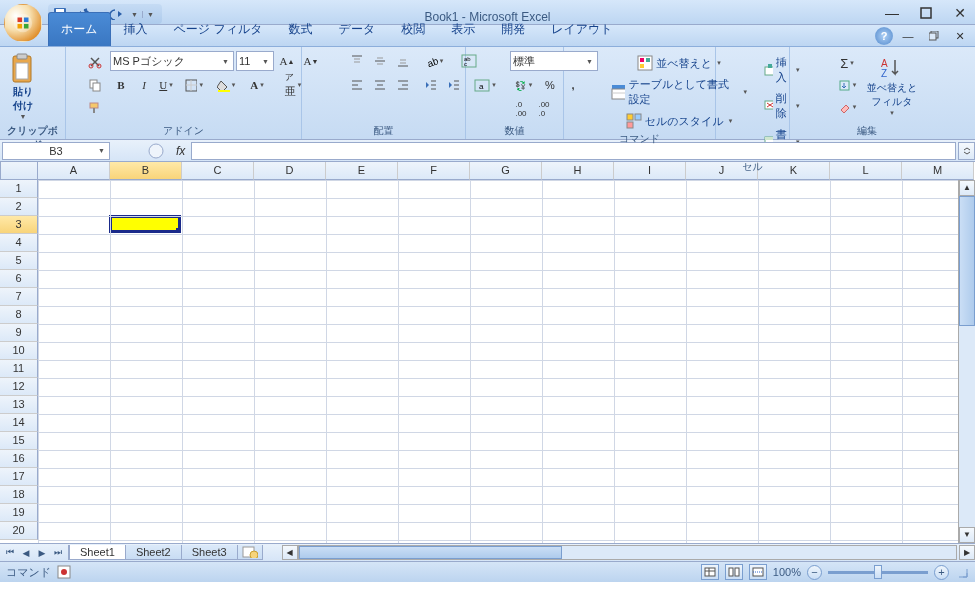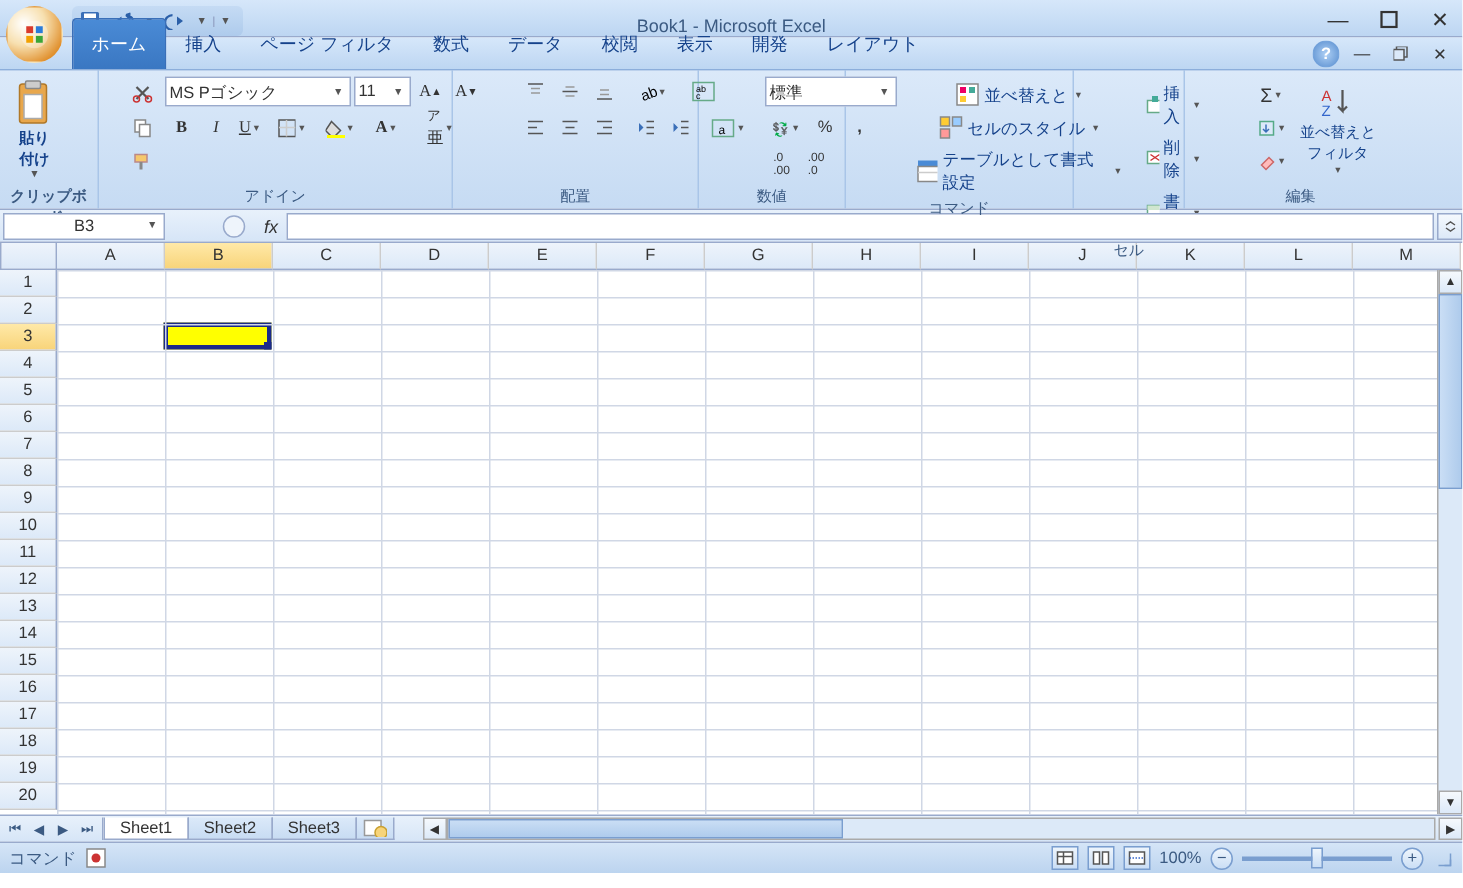--- a/index.html
+++ b/index.html
@@ -357,34 +357,34 @@
             <rect x="1" y="1" width="14" height="14" fill="#fff" stroke="#888"></rect>
             <rect x="3" y="3" width="4" height="4" fill="#e06"></rect>
             <rect x="9" y="3" width="4" height="4" fill="#4a9"></rect>
             <rect x="3" y="9" width="4" height="4" fill="#fc3"></rect>
           </svg>
           <span>並べ替えと</span> 
           <span class="dd">▾</span>
         </div>
       <div class="menu-link rb-btn" style="width:144px;padding:1px 2px;">
           <svg width="16" height="16">
-            <rect x="1" y="1" width="6" height="6" fill="#fc3" stroke="#888"></rect>
-            <rect x="9" y="1" width="6" height="6" fill="#9cf" stroke="#888"></rect>
-            <rect x="1" y="9" width="6" height="6" fill="#f99" stroke="#888"></rect>
-          </svg>
-          <span>セルのスタイル</span> 
+            <rect x="1" y="1" width="14" height="4" fill="#4a8bd6"></rect>
+            <rect x="1" y="5" width="14" height="10" fill="#fff" stroke="#888"></rect>
+            <line x1="1" y1="9" x2="15" y2="9" stroke="#ccc"></line>
+          </svg>
+          <span>テーブルとして書式設定</span> 
           <span class="dd">▾</span>
         </div>
       <div class="menu-link rb-btn" style="width:144px;padding:1px 2px;">
           <svg width="16" height="16">
-            <rect x="1" y="1" width="14" height="4" fill="#4a8bd6"></rect>
-            <rect x="1" y="5" width="14" height="10" fill="#fff" stroke="#888"></rect>
-            <line x1="1" y1="9" x2="15" y2="9" stroke="#ccc"></line>
-          </svg>
-          <span>テーブルとして書式設定</span> 
+            <rect x="1" y="1" width="6" height="6" fill="#fc3" stroke="#888"></rect>
+            <rect x="9" y="1" width="6" height="6" fill="#9cf" stroke="#888"></rect>
+            <rect x="1" y="9" width="6" height="6" fill="#f99" stroke="#888"></rect>
+          </svg>
+          <span>セルのスタイル</span> 
           <span class="dd">▾</span>
         </div>
     </div>
     <div class="group-label">コマンド</div>
   </div>
 
   <div class="group" style="width:74px;">
     <div class="group-body col" style="gap:2px;padding-top:4px;">
       <div class="menu-link rb-btn" style="padding:1px 2px;">
           <svg width="14" height="14">

